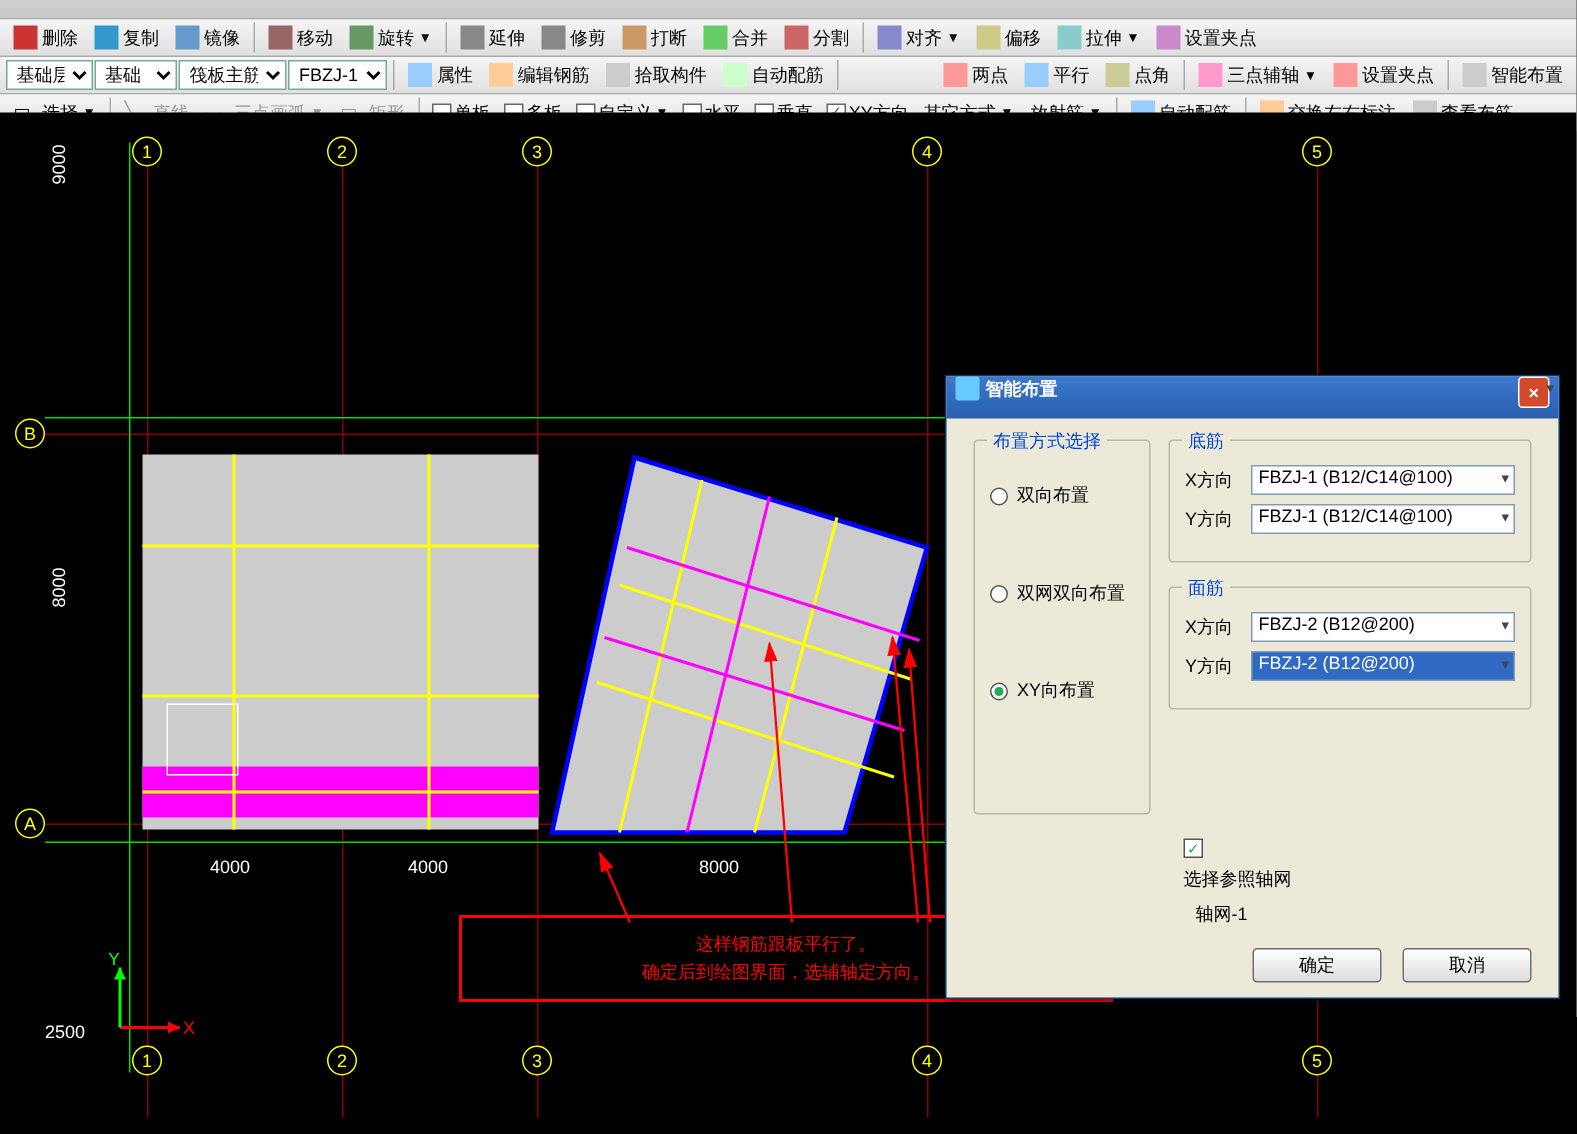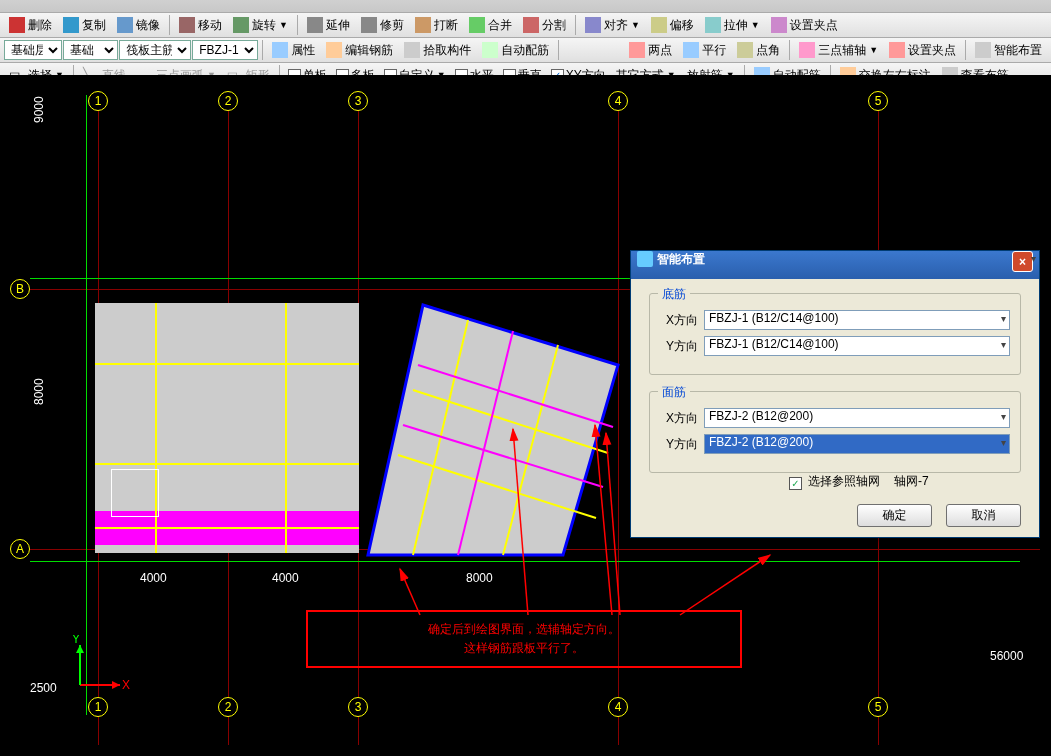--- a/index.html
+++ b/index.html
@@ -40,29 +40,29 @@
 .dialog-title { height:28px; background:linear-gradient(#3b78ce,#2a5fad); color:#fff; display:flex; align-items:flex-start; padding:0 6px; font-size:13px; font-weight:bold; }
 .dialog-title .close { margin-left:auto; width:21px; height:21px; background:#d04a2b; border:1px solid #fff; color:#fff; display:flex; align-items:center; justify-content:center; cursor:pointer; font-weight:bold; border-radius:3px; }
 .dialog-body { padding:14px 18px 10px 18px; }
 .groupbox { border:1px solid #b8b8a8; border-radius:3px; padding:10px 10px 12px 10px; position:relative; }
 .groupbox > legend { position:absolute; top:-8px; left:8px; background:#ece9d8; padding:0 4px; color:#0046d5; font-size:12px; }
 .radio-col { display:flex; flex-direction:column; gap:48px; padding-top:18px; }
 .radio { display:flex; align-items:center; gap:6px; cursor:pointer; }
 .radio .r { width:12px; height:12px; border:1px solid #555; border-radius:50%; background:#fff; display:inline-flex; align-items:center; justify-content:center; }
 .radio .r.sel::after { content:""; width:6px; height:6px; background:#2a5; border-radius:50%; }
 .fieldrow { display:flex; align-items:center; gap:6px; margin:6px 0; }
-.fieldrow label { width:38px; text-align:right; }
+.fieldrow label { width:38px; }
 .fieldrow select, .fieldrow .combo { flex:1; height:20px; border:1px solid #7f9db9; background:#fff; font-size:12px; padding:0 16px 0 4px; position:relative; }
 .combo.hi { background:#316ac5; color:#fff; }
 .combo::after { content:"▾"; position:absolute; right:3px; top:2px; color:#444; font-size:10px; }
-.check-row { display:flex; align-items:flex-end; gap:6px; margin-top:0; }
+.check-row { display:flex; align-items:flex-start; gap:6px; margin-top:16px;flex-direction:column; }
 .check-row .cb { width:13px; height:13px; border:1px solid #555; background:#fff; display:inline-flex; align-items:center; justify-content:center; }
 .check-row .cb.checked::after { content:"✓"; font-size:10px; color:#2a5; }
 .dlg-btns { display:flex; justify-content:flex-end; gap:14px; margin-top:14px; }
-.dlg-btn { width:75px; height:23px; background:linear-gradient(#fff,#ddd); border:1px solid #707070; border-radius:3px; cursor:pointer; }
+.dlg-btn { width:86px; height:23px; background:linear-gradient(#fff,#ddd); border:1px solid #707070; border-radius:3px; cursor:pointer; }
 
 
 .axis { position:absolute; }
 
 svg.arrow { position:absolute; overflow:visible; pointer-events:none; }
 </style>
 </head>
 <body>
 
 <div class="toolbar-row" style="height:13px;background:linear-gradient(#d0d0d0,#c8c8c8);"></div>
@@ -345,22 +345,22 @@
       <line x1="10" y1="50" x2="50" y2="50" stroke="#f00" stroke-width="2"></line>
       <polygon points="50,50 42,46 42,54" fill="#f00"></polygon>
       <line x1="10" y1="50" x2="10" y2="10" stroke="#0f0" stroke-width="2"></line>
       <polygon points="10,10 6,18 14,18" fill="#0f0"></polygon>
       <text x="52" y="54" fill="#f00" font-size="12">X</text>
       <text x="2" y="8" fill="#0f0" font-size="12">Y</text>
     </svg>
   </div>
 
   <div class="anno-box" style="left:306px;top:535px;width:436px">
+    <div>这样钢筋跟板平行了。</div>
     <div>确定后到绘图界面，选辅轴定方向。</div>
-    <div>这样钢筋跟板平行了。</div>
   </div>
 
   <svg class="arrow" style="left:0;top:0" width="1051" height="681">
     <defs>
         <marker id="ah" markerWidth="10" markerHeight="10" refX="8" refY="3" orient="auto">
           <path d="M0,0 L0,6 L9,3 z" fill="#f00"></path>
         </marker>
       </defs>
     <line x1="420" y1="540" x2="400" y2="494" stroke="#f00" stroke-width="1.5" marker-end="url(#ah)"></line>
     <line x1="528" y1="540" x2="513" y2="354" stroke="#f00" stroke-width="1.5" marker-end="url(#ah)"></line>
@@ -375,20 +375,37 @@
   <div class="dialog-title">
     <span class="tb-ico" style="background:#6cf;border-radius:2px"></span>
     <span style="margin-left:4px">智能布置</span>
     <span class="close">
         <span>×</span>
       </span>
   </div>
   <div class="dialog-body">
     <div style="display:flex;gap:12px;align-items:flex-start">
 
+      <div class="groupbox" style="width:118px;height:250px">
+        <legend>布置方式选择</legend>
+        <div class="radio-col">
+          <div class="radio">
+              <span class="r"></span>
+              <span>双向布置</span>
+            </div>
+          <div class="radio">
+              <span class="r"></span>
+              <span>双网双向布置</span>
+            </div>
+          <div class="radio">
+              <span class="r sel"></span>
+              <span>XY向布置</span>
+            </div>
+        </div>
+      </div>
 
       <div style="flex:1;display:flex;flex-direction:column;gap:16px">
         <div class="groupbox">
           <legend>底筋</legend>
           <div class="fieldrow">
               <label>X方向</label>
               <div class="combo"><span>FBZJ-1 (B12/C14@100)</span></div>
             </div>
           <div class="fieldrow">
               <label>Y方向</label>
@@ -404,20 +421,20 @@
           <div class="fieldrow">
               <label>Y方向</label>
               <div class="combo hi"><span>FBZJ-2 (B12@200)</span></div>
             </div>
         </div>
       </div>
     </div>
     <div class="check-row" style="margin-left:140px">
       <span class="cb checked"></span>
       <span>选择参照轴网</span>
-      <div class="combo" style="flex:1;margin-left:8px"><span>轴网-7</span></div>
+      <div class="combo" style="flex:1;margin-left:8px"><span>轴网-1</span></div>
     </div>
     <div class="dlg-btns">
       <button class="dlg-btn">确定</button>
       <button class="dlg-btn">取消</button>
     </div>
   </div>
 </div>
 
 </body></html>

